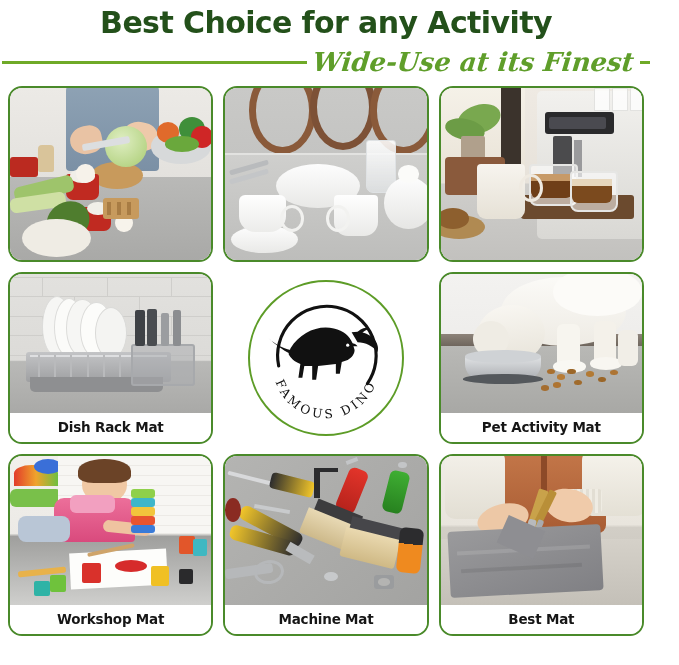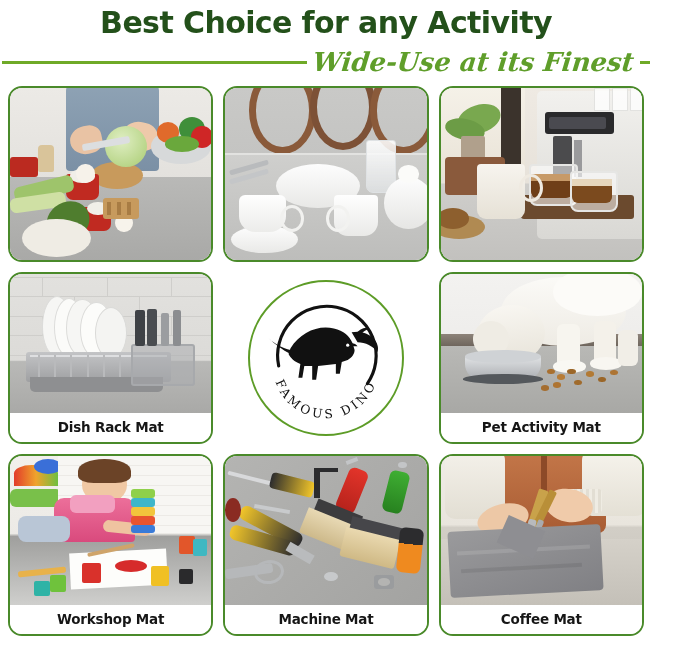--- a/index.html
+++ b/index.html
@@ -471,17 +471,17 @@
           <div class="sh" style="left:46%;top:42%;width:3%;height:20%;background:#a9abae;transform:rotate(22deg);border-radius:2px;"></div>
 
           <div class="sh" style="left:0;top:56%;right:0;bottom:0;background:linear-gradient(180deg,#d5d1c9,#c4c0b8);"></div>
 
           <div class="sh" style="left:4%;top:48%;width:76%;height:44%;background:linear-gradient(160deg,#9a9a9c,#808084);border-radius:4px;transform:rotate(-3deg);"></div>
           <div class="sh" style="left:8%;top:62%;width:66%;height:3%;background:rgba(255,255,255,.12);transform:rotate(-3deg);"></div>
           <div class="sh" style="left:10%;top:74%;width:60%;height:3%;background:rgba(0,0,0,.08);transform:rotate(-3deg);"></div>
           <div class="sh" style="left:30%;top:44%;width:20%;height:20%;background:#8e8e92;transform:rotate(24deg);"></div>
         </div>
       </div>
-      <div class="card-label">Coffee Mat</div>
+      <div class="card-label">Best Mat</div>
     </div>
 
   </div>
 </div>
 
 </body></html>

